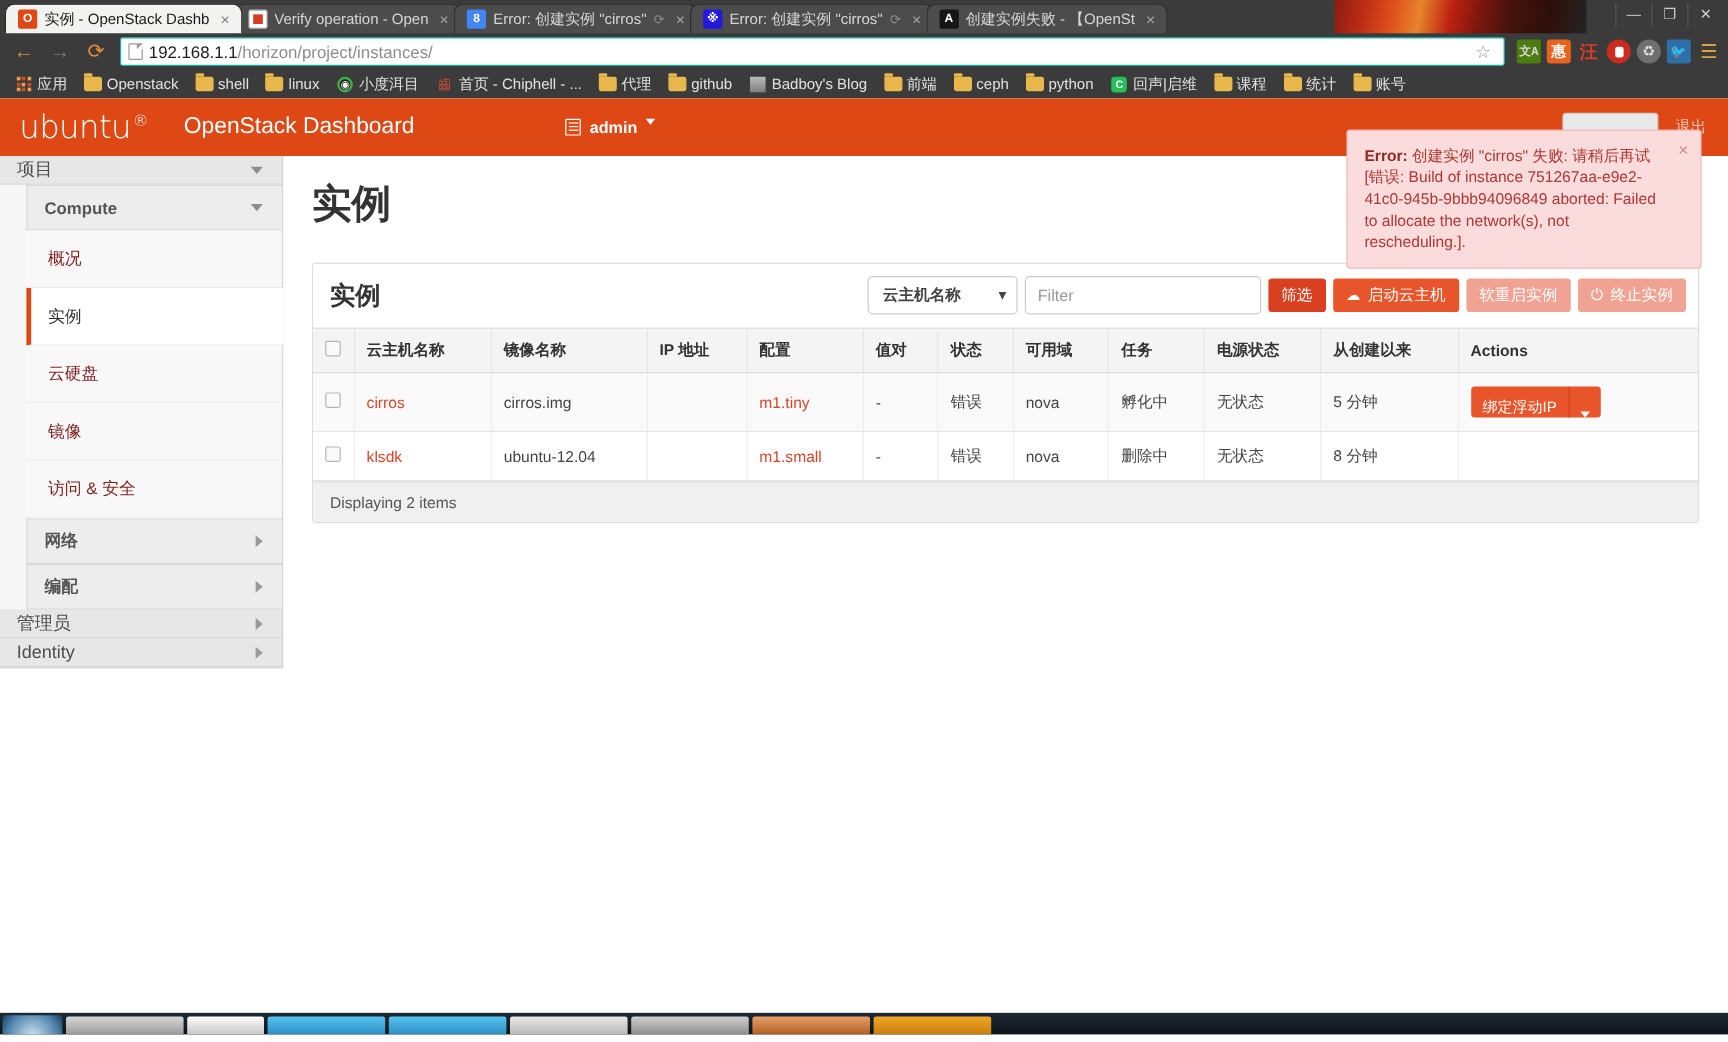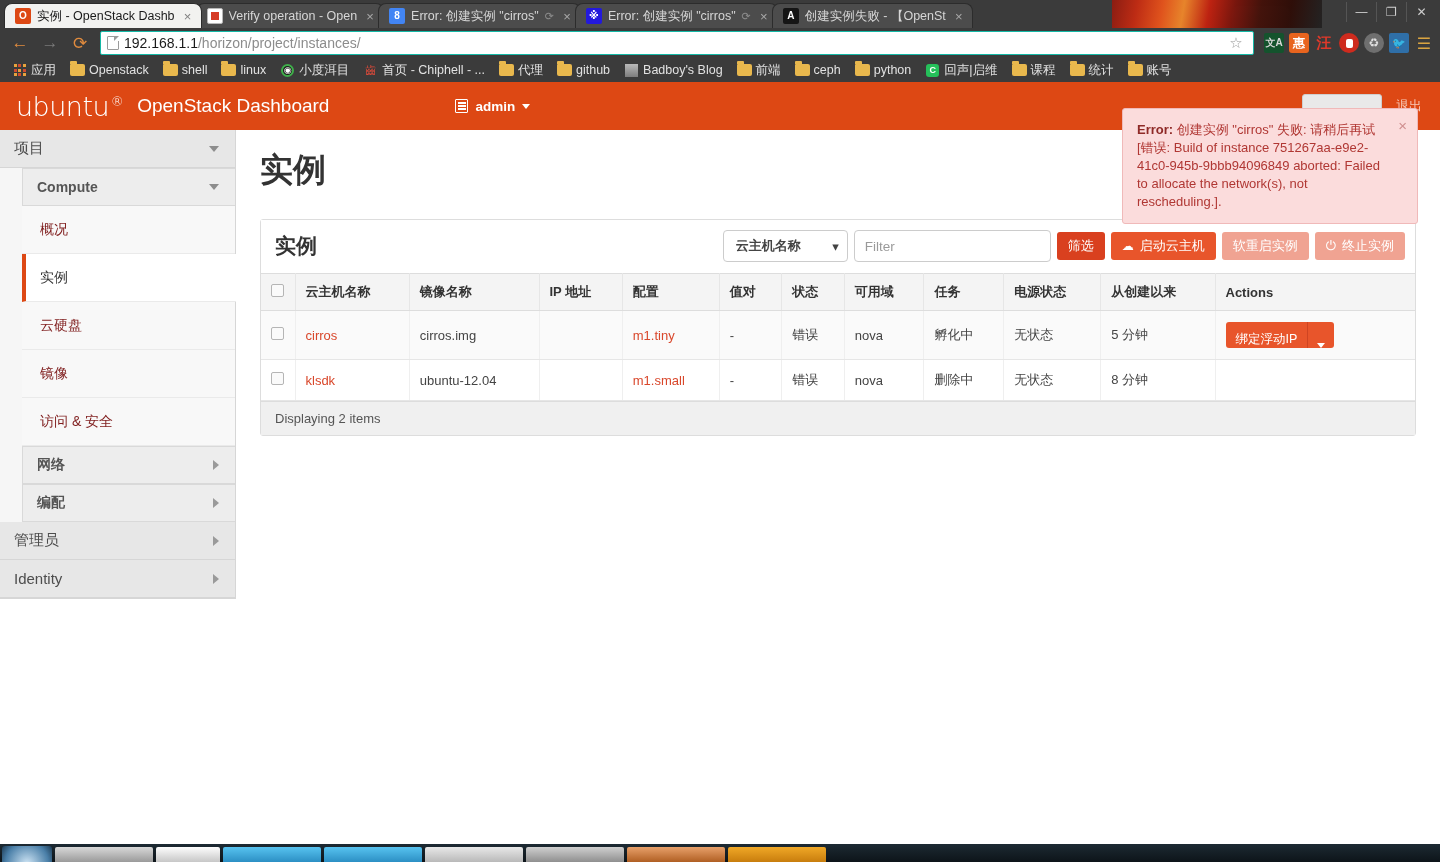--- a/index.html
+++ b/index.html
@@ -132,21 +132,21 @@
   .urltext b { color: #1a1a1a; font-weight: normal; }
   .star {
     width: 22px; text-align:center; color:#9a9a9a; font-size: 15px;
   }
   .ext-icons { display:flex; align-items:center; gap:5px; padding-left:4px;}
   .exti {
     width: 20px; height: 20px; border-radius: 2px;
     display:flex;align-items:center;justify-content:center;
     font-size: 11px; color: #fff; font-weight: bold; flex: none;
   }
-  .ext-trans { background:#14532d; color:#d8d8d8; font-size:10px;}
+  .ext-trans { background:#4d7c0f; color:#d8d8d8; font-size:10px;font-family:Liberation Mono, monospace;}
   .ext-hui { background:#e8641e; border-radius:3px; font-size:12px;}
   .ext-wang { background:transparent; color:#e0392a; font-size:15px; font-weight:bold;}
   .ext-stop { background:#ce2b1e; border-radius:50%; position:relative;}
   .ext-stop::after{content:"";width:7px;height:9px;background:#fff;border-radius:2px;}
   .ext-green { background:#6f6f6f; border-radius:50%; color:#dfdfdf; font-size:12px;}
   .ext-bird { background:#2f6fa8; }
   .menu-ham { color: #d9a441; font-size: 16px; width:20px; text-align:center;}
 
   
   .bookmarks {
@@ -184,23 +184,23 @@
     position: relative;
   }
   .ubuntu-logo {
     font-size: 27px; color: #fff; font-weight: 300;
     letter-spacing: -0.5px; position: relative; padding-right: 14px;
     font-family: "DejaVu Sans", sans-serif;
   }
   .ubuntu-logo sup {
     position: absolute; right: 0; top: 3px; font-size: 13px;
   }
-  .os-title { color: #fff; font-size: 19px; margin-left: 14px; font-weight: 300; }
+  .os-title { color: #fff; font-size: 19px; margin-left: 30px; font-weight: 300; }
   .os-userarea {
-    margin-left: 126px; display:flex; align-items:center; gap:7px;
+    margin-left: 126px; display:flex; align-items:flex-start; gap:7px;
     color:#fff; font-size:13.5px; font-weight:bold;
   }
   .listicon {
     width: 13px; height: 14px; border: 1.5px solid #fff; border-radius:1px;
     display:flex; flex-direction:column; justify-content:center; gap:1.5px; padding:1.5px;
   }
   .listicon i { display:block; height:1.5px; background:#fff; }
   .caret-d { width:0;height:0;border-left:4px solid transparent;border-right:4px solid transparent;border-top:5px solid #fff;}
   .os-right {
     position:absolute; right: 18px; top: 0; height:48px;
@@ -217,21 +217,21 @@
   
   .body-row { display: flex; align-items: flex-start; }
 
   .sidebar {
     width: 236px; flex: none;
     background: #f6f6f6;
     border-right: 1px solid #d6d6d6;
     border-bottom: 1px solid #d6d6d6;
   }
   .nav-section {
-    height: 38px; display:flex; align-items:center; justify-content:space-between;
+    height: 24px; display:flex; align-items:center; justify-content:space-between;
     padding: 0 16px 0 14px;
     background: #e7e7e7;
     border-bottom: 1px solid #d6d6d6;
     font-size: 15px; color: #4d4d4d;
   }
   .nav-sub-wrap { padding-left: 22px; background:#f6f6f6;}
   .nav-group {
     height: 38px; display:flex; align-items:center; justify-content:space-between;
     padding: 0 16px 0 14px;
     background:#ededed; border:1px solid #d9d9d9; border-right:none;

